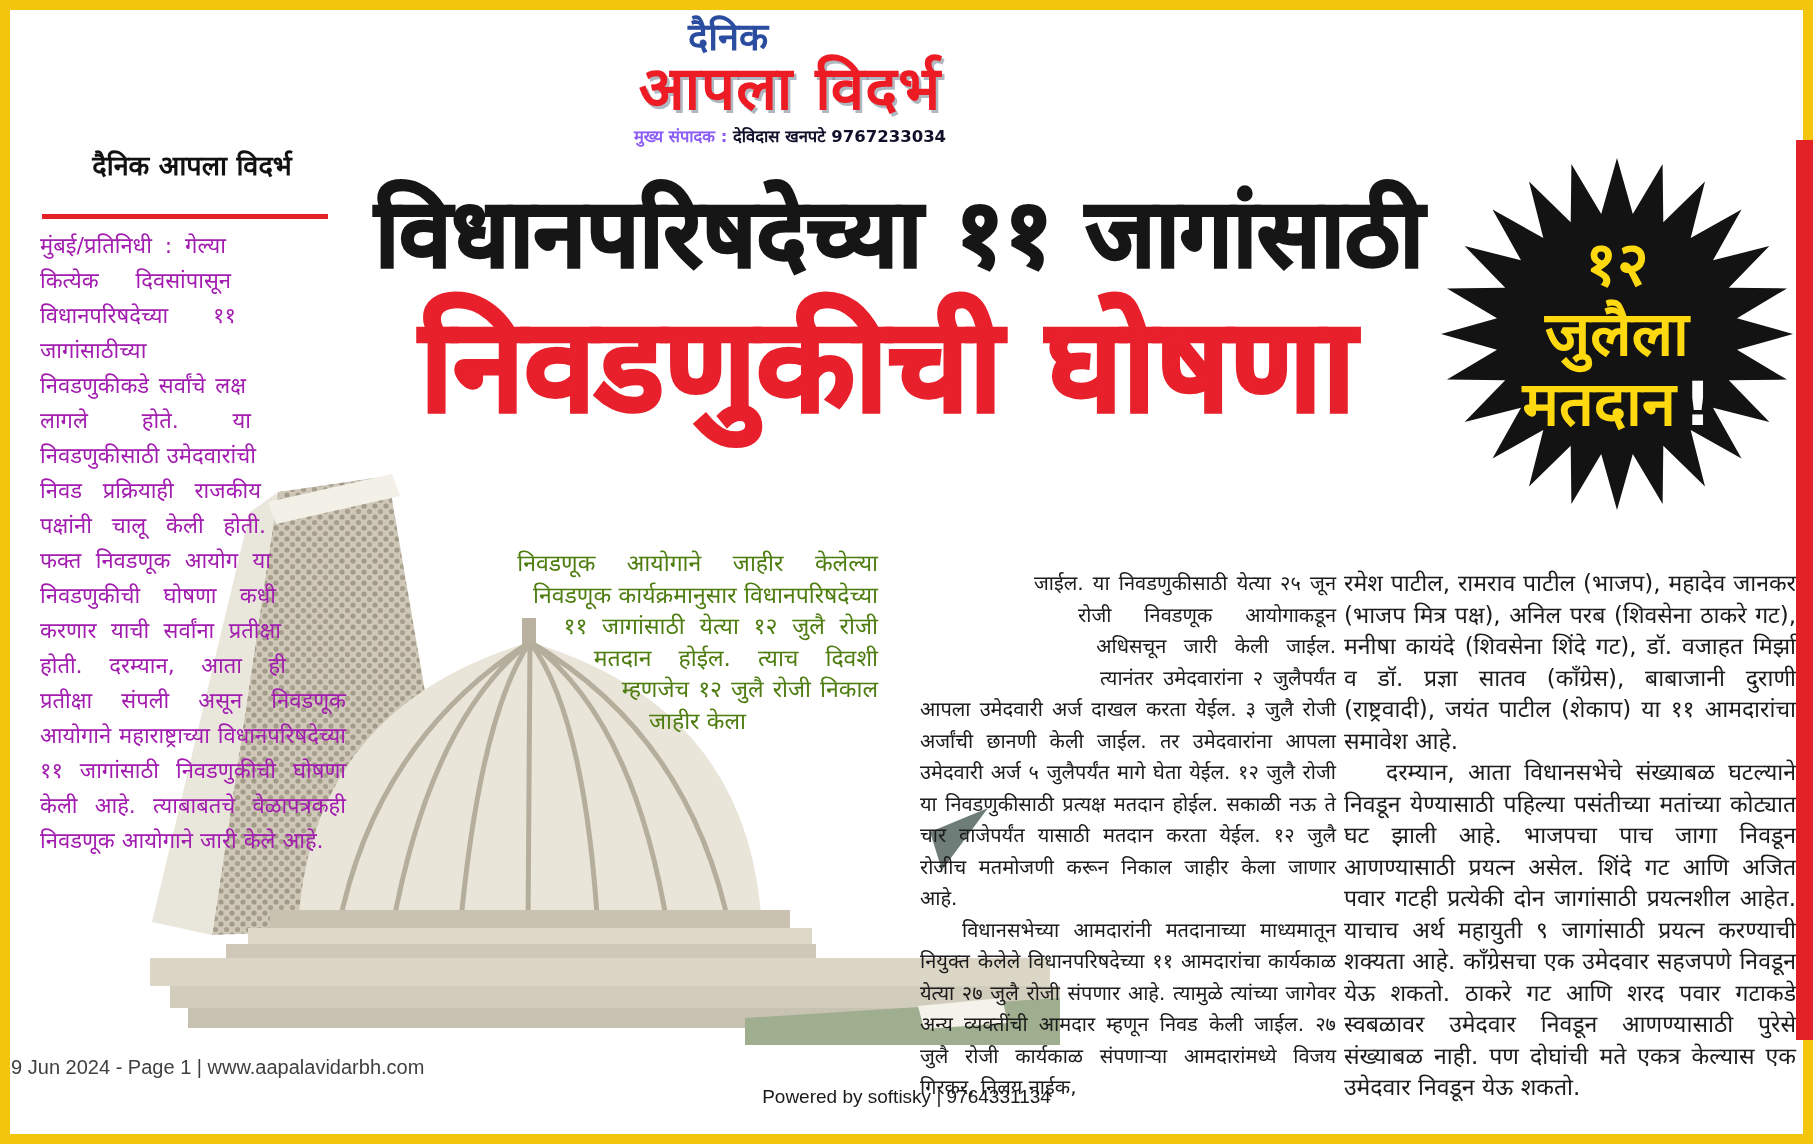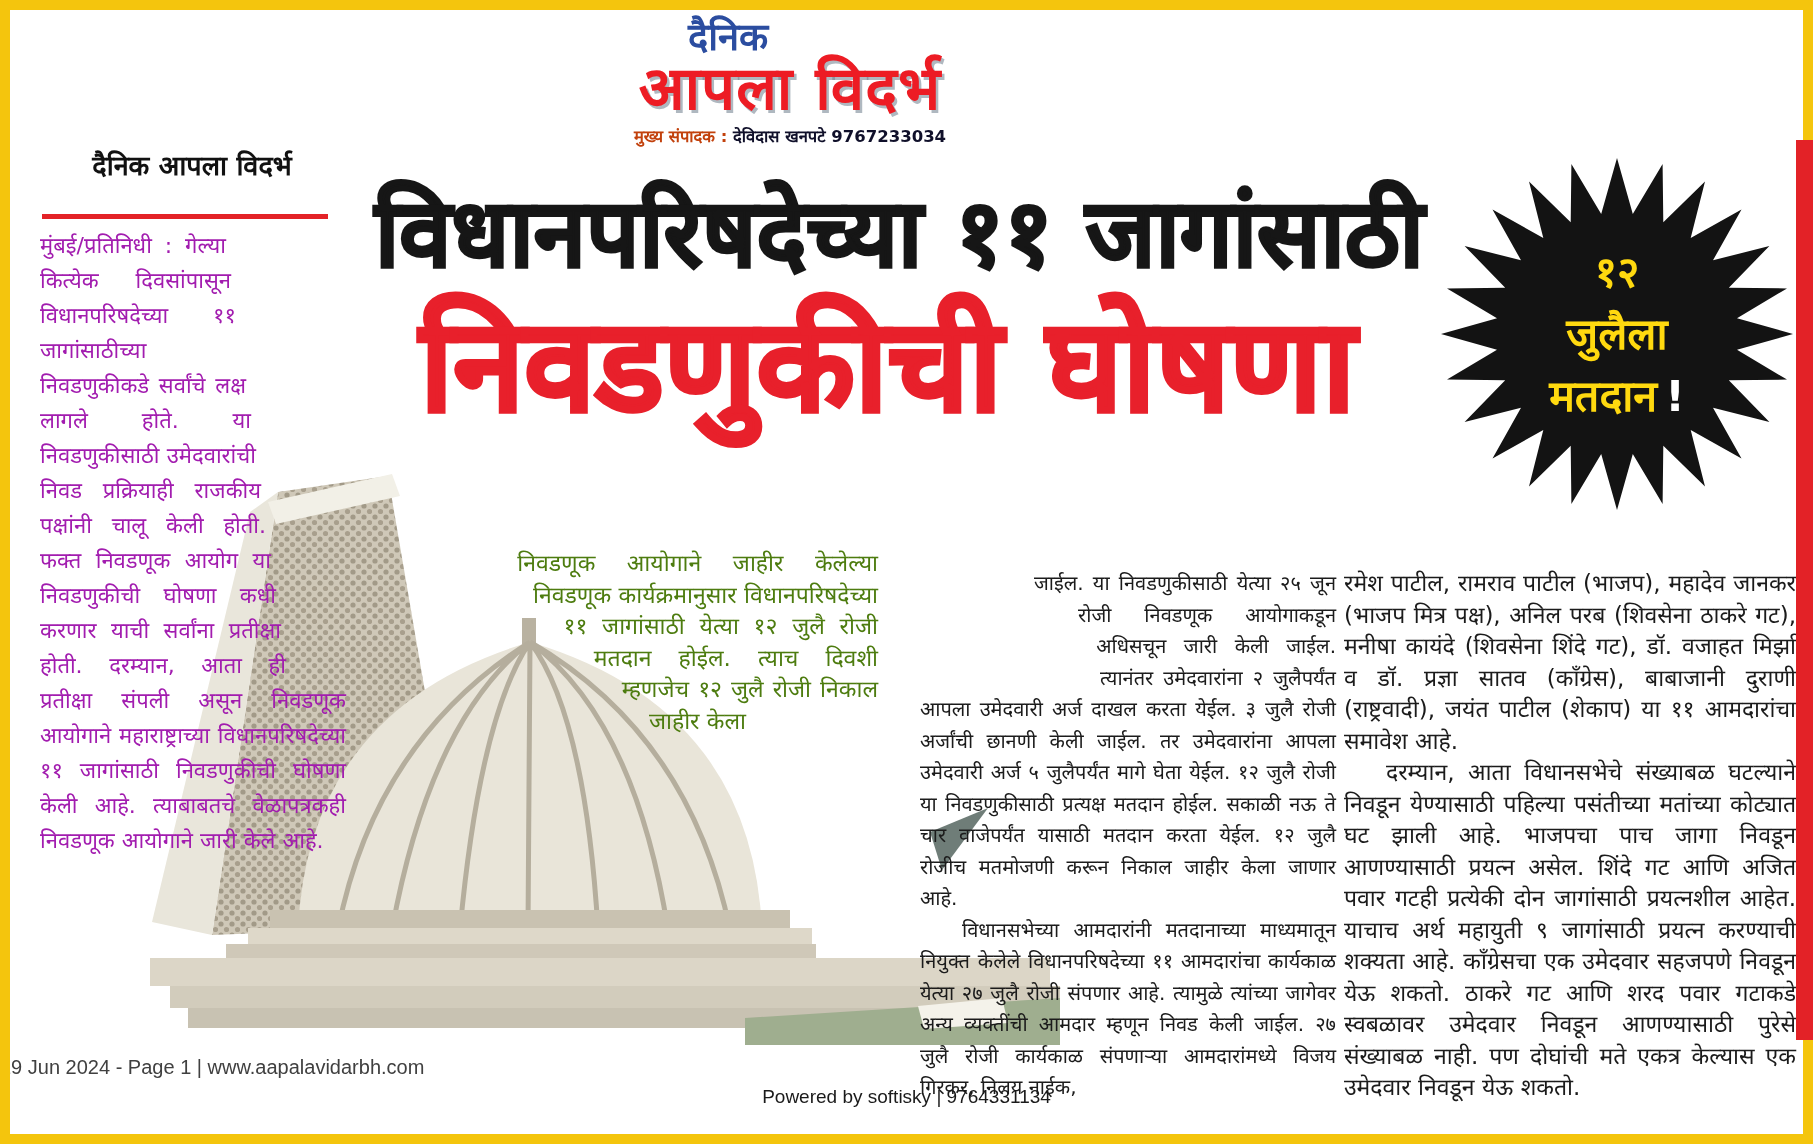--- a/index.html
+++ b/index.html
@@ -12,21 +12,21 @@
   .frame.right{left:1803px;top:0;width:10px;height:1144px;}
   .right-red-rule{position:absolute;left:1796px;top:140px;width:17px;height:900px;background:#e32227;z-index:31;}
 
   
   .masthead{position:absolute;left:600px;top:18px;width:380px;text-align:center;z-index:5;}
   .masthead .kicker{display:block;text-align:left;padding-left:88px;font-size:38px;font-weight:bold;
         color:#2b4da0;line-height:1.05;}
   .masthead .title{display:block;font-size:60px;font-weight:bold;color:#ed1c24;line-height:1.0;
         text-shadow:2.5px 2.5px 0 rgba(110,125,140,.55);letter-spacing:1px;}
   .masthead .tagline{display:block;margin-top:6px;font-size:16.5px;font-weight:bold;color:#10102a;}
-  .masthead .tagline .lbl{color:#c2410c;}
+  .masthead .tagline .lbl{color:#8b5cf6;}
 
   
   .sidebar-head{position:absolute;left:42px;top:146px;width:300px;text-align:center;
         font-size:27px;font-weight:bold;color:#111;z-index:6;}
   .sidebar-rule{position:absolute;left:42px;top:214px;width:286px;height:5px;background:#e32227;z-index:6;}
   .sidebar-body{position:absolute;left:40px;top:228px;width:306px;height:706px;
         font-size:22px;line-height:35px;text-align:justify;color:#a21caf;z-index:6;}
   .sidebar-body .wrapR{float:right;width:150px;height:455px;margin-top:212px;
         shape-outside:polygon(30px 0,150px 0,150px 455px,95px 455px);}
 
@@ -35,21 +35,21 @@
         font-size:94px;font-weight:900;color:#161616;-webkit-text-stroke:2.5px #161616;
         line-height:1.2;z-index:5;}
   .hl2{position:absolute;left:420px;top:286px;width:860px;text-align:center;white-space:nowrap;
         font-size:128px;font-weight:900;color:#e8202b;-webkit-text-stroke:3.5px #e8202b;
         line-height:1.25;z-index:5;}
 
   
   .badge{position:absolute;left:1437px;top:154px;width:360px;height:360px;z-index:7;}
   .badge svg{position:absolute;left:0;top:0;}
   .badge .txt{position:absolute;left:0;top:0;width:360px;height:360px;display:flex;flex-direction:column;
-        align-items:center;justify-content:center;gap:14px;font-size:43px;font-weight:bold;
+        align-items:center;justify-content:center;gap:2px;font-size:61px;font-weight:bold;
         color:#ffd90f;line-height:1.12;text-align:center;}
   .badge .txt .ex{color:#ffffff;margin-left:8px;}
 
   
   .photo{position:absolute;left:130px;top:470px;z-index:1;}
 
   
   .colA{position:absolute;left:432px;top:548px;width:446px;height:400px;font-size:23px;line-height:31.5px;
         text-align:justify;color:#4d7c0f;z-index:6;}
   .colA .wrapL{float:left;width:300px;height:348px;margin-top:30px;

